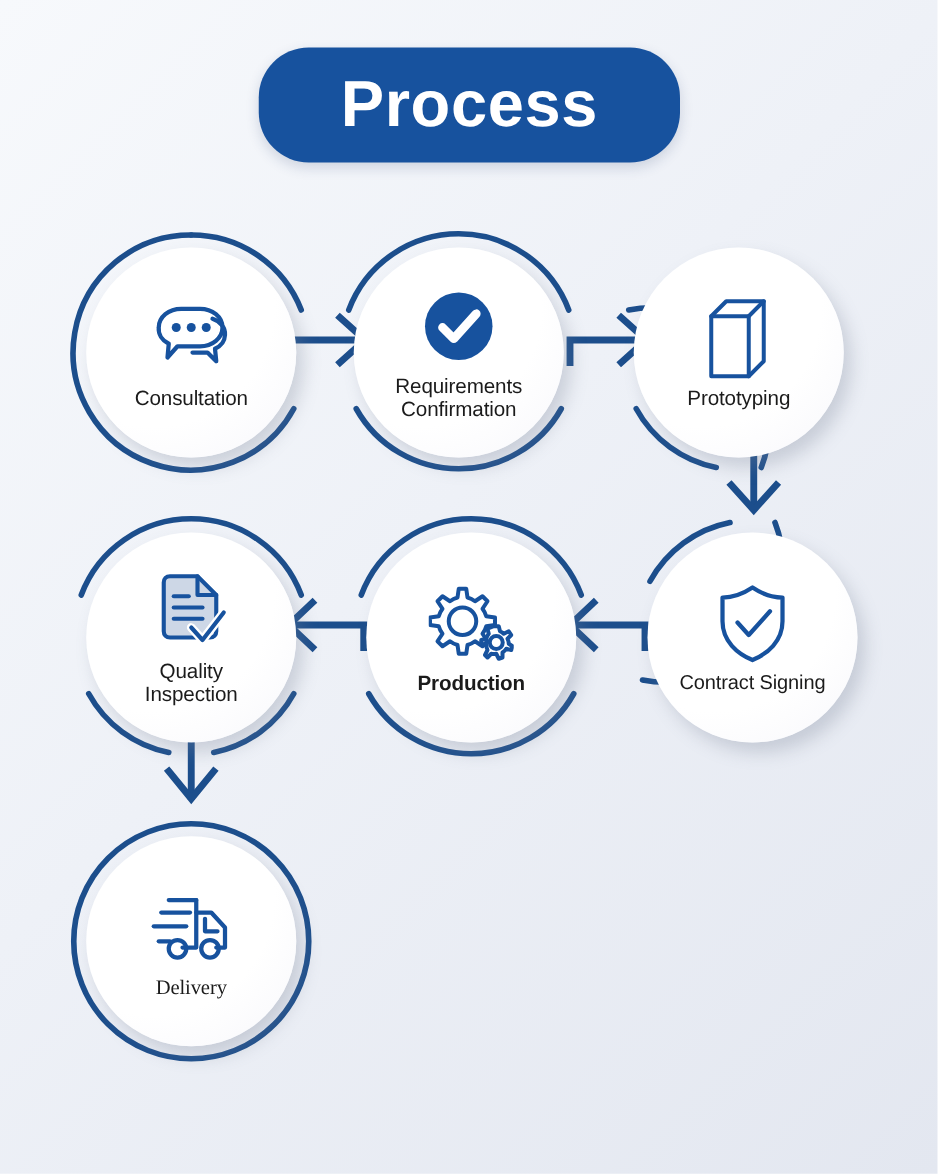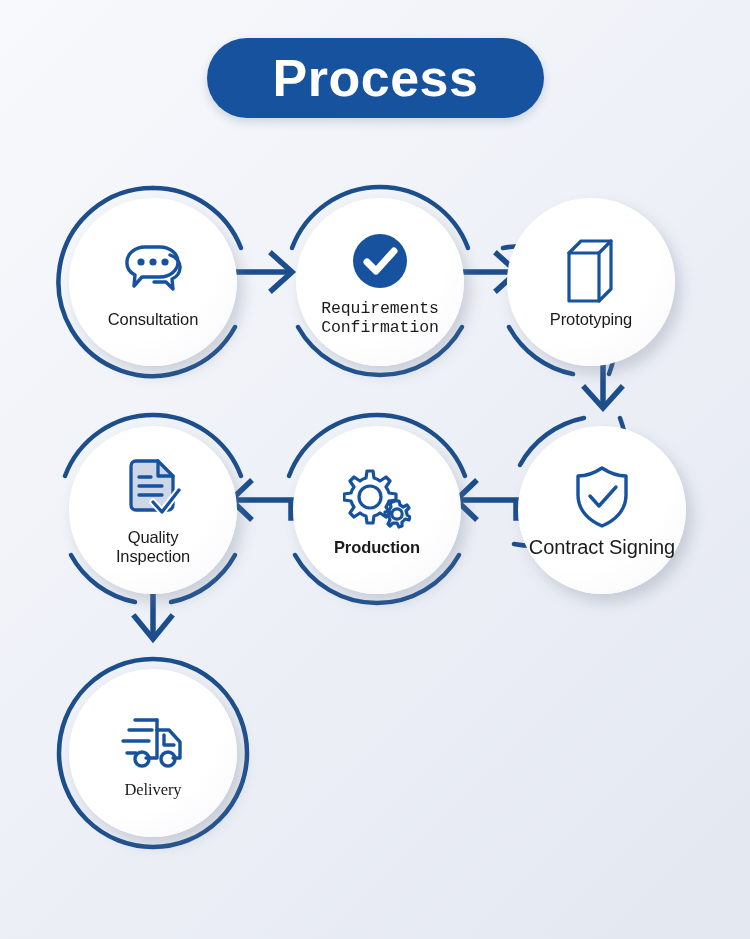--- a/index.html
+++ b/index.html
@@ -8,21 +8,21 @@
     font-family: "Liberation Sans", sans-serif;
     background: linear-gradient(135deg, #f7f9fc 0%, #eef1f7 45%, #e3e7f0 100%);
     position: relative;
     overflow: hidden;
   }
 
   
   #title-pill {
     position:absolute;
     left:207px; top:38px;
-    width:337px; height:80px;
+    width:337px; height:92px;
     background:#17529E;
     border-radius:40px;
     display:flex; align-items:center; justify-content:center;
     box-shadow: 0 4px 10px rgba(40,60,110,.18);
   }
   #title-pill .t {
     color:#ffffff;
     font-size:52px;
     font-weight:700;
     letter-spacing:.5px;
@@ -60,25 +60,25 @@
   .icon-wrap svg { display:block; }
   .node-label {
     color:#1b1b1b;
     font-size:16.5px;
     line-height:1.15;
     text-align:center;
     letter-spacing:-.1px;
     white-space:pre-line;
     max-width:150px;
   }
-  .node-label.small { font-size:20px; }
+  .node-label.small { font-size:16px; }
 
   
   #node-consultation   { left:55px;  top:184px; }
-  #node-requirements   { left:282px; top:184px;font-family:Liberation Mono, monospace; }
+  #node-requirements   { left:269px; top:184px; }
   #node-prototyping    { left:493px; top:184px; }
   #node-contract       { left:504px; top:412px; }
   #node-production     { left:279px; top:412px;font-weight:bold; }
   #node-quality        { left:55px;  top:412px; }
   #node-delivery       { left:55px;  top:655px;font-family:Liberation Serif, serif; }
 
   
   #arrow-layer {
     position:absolute; left:0; top:0;
     width:750px; height:939px;

